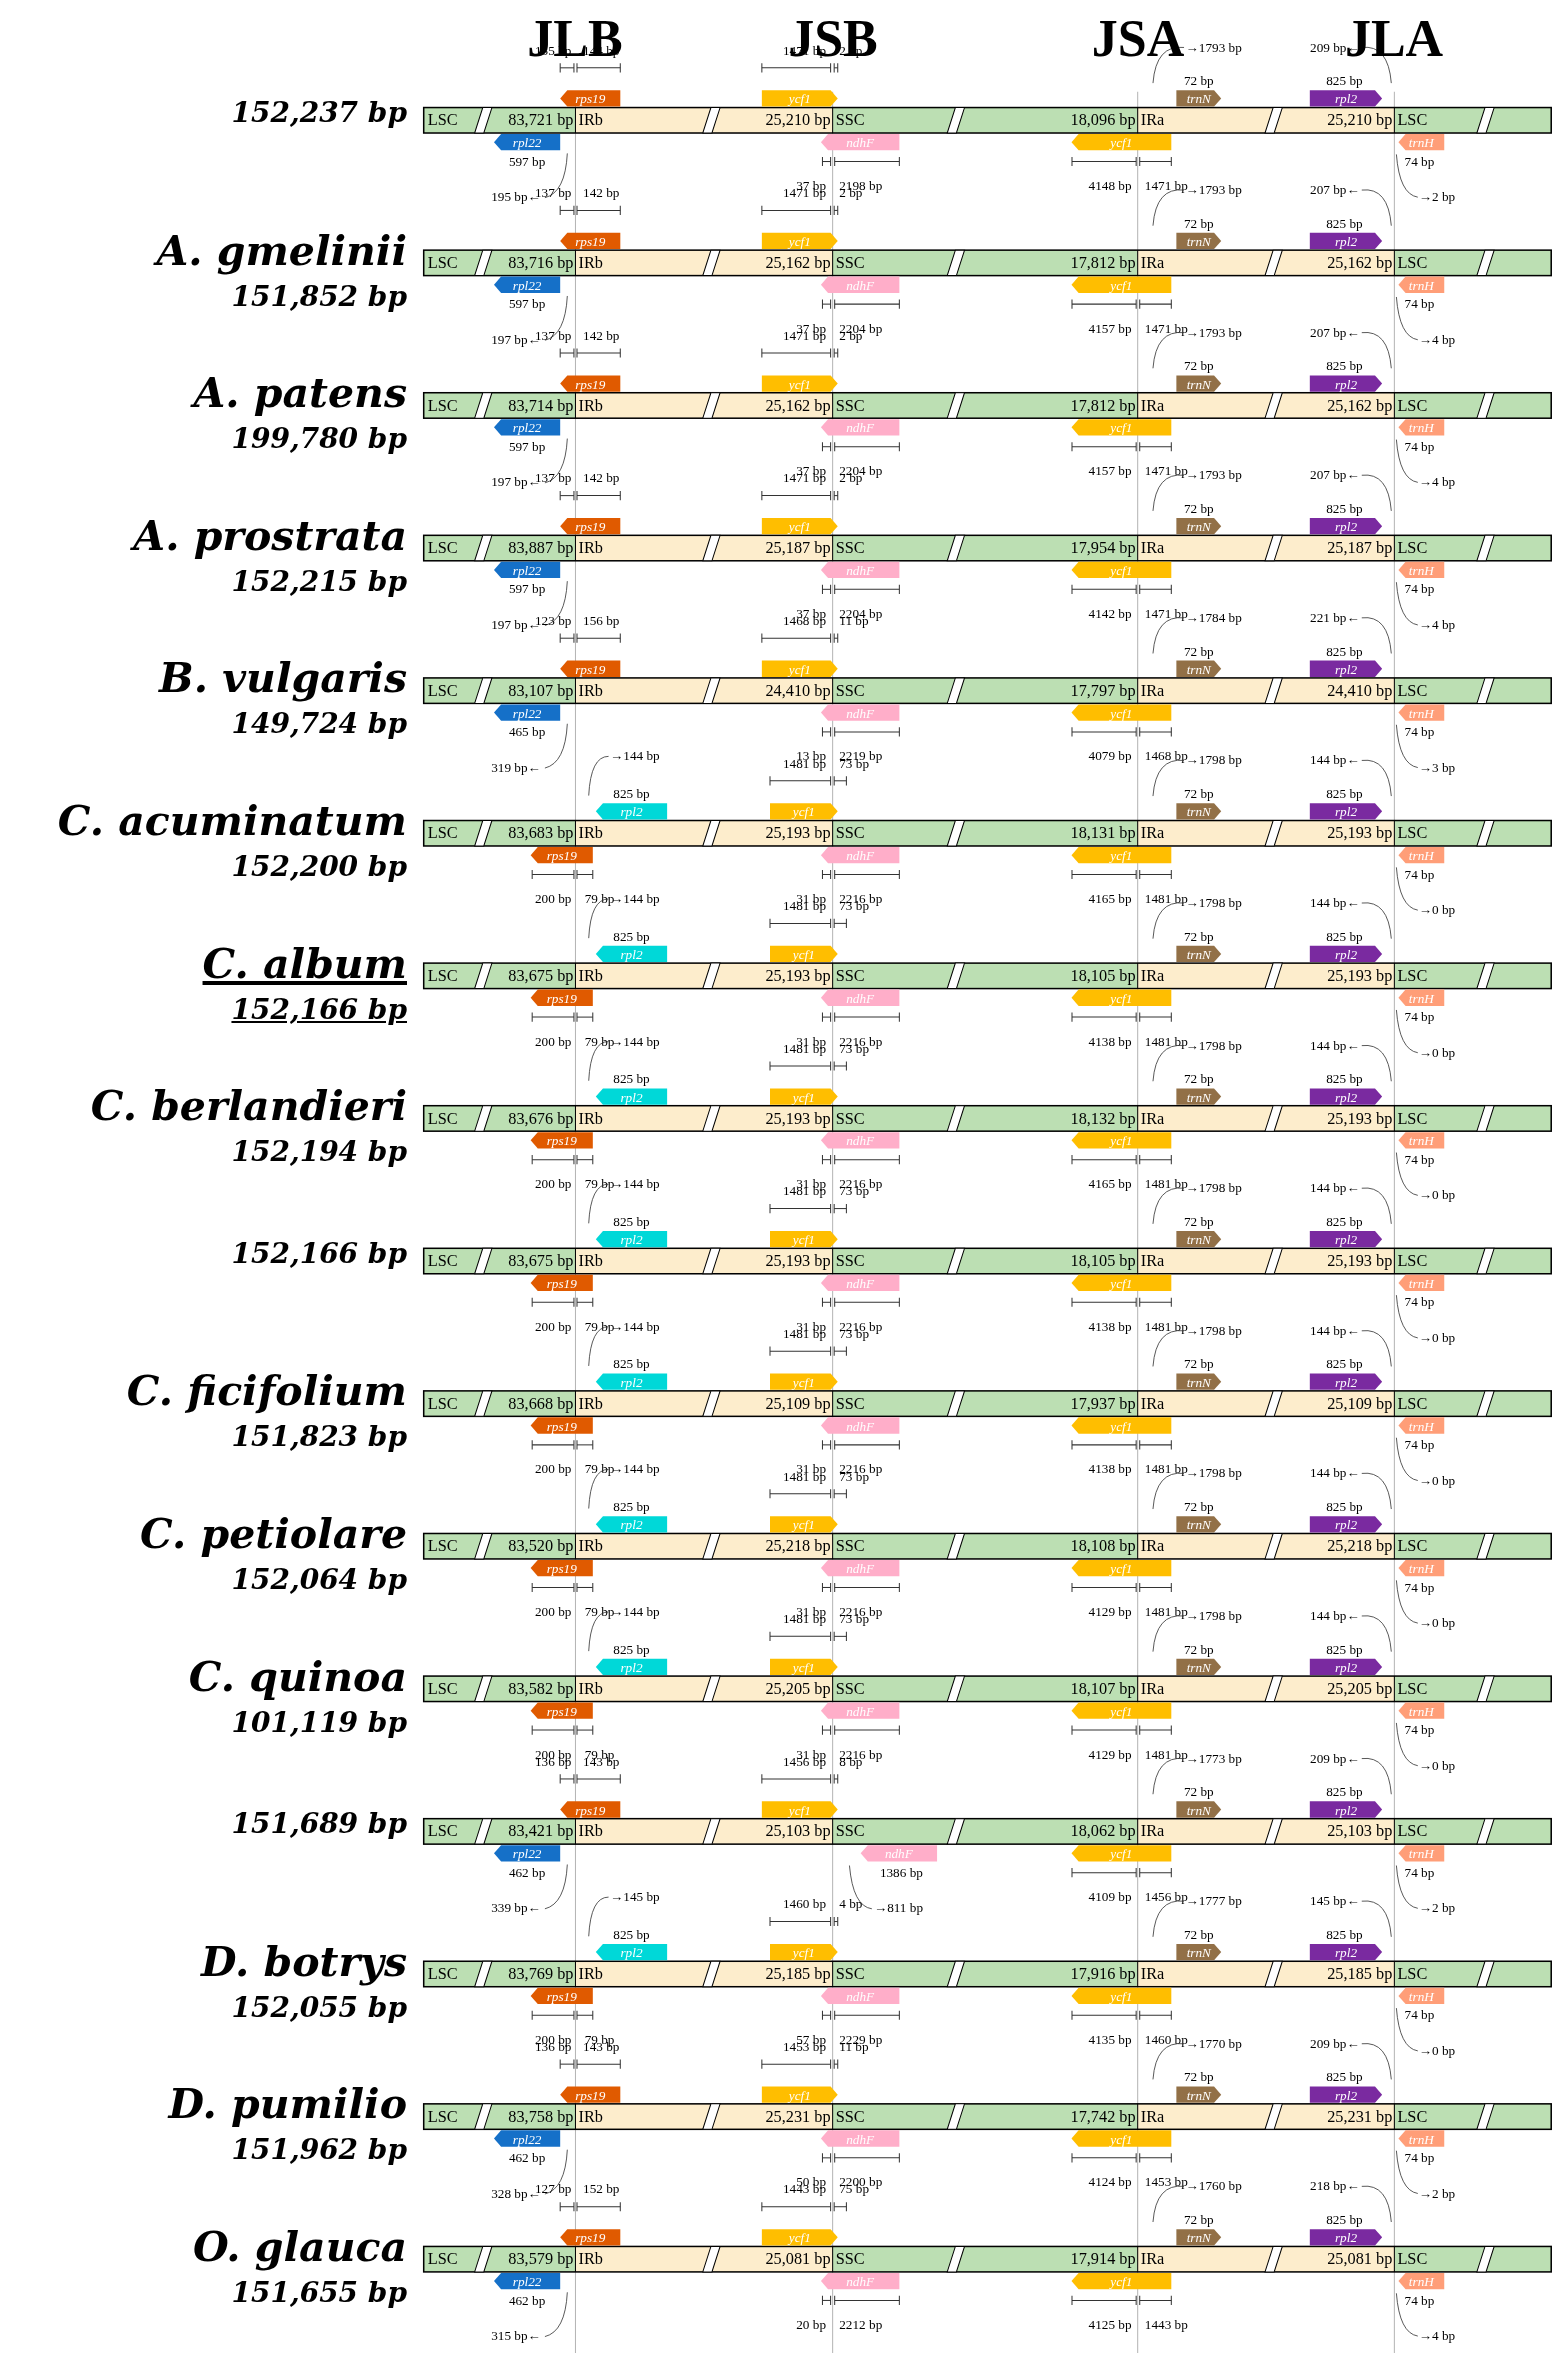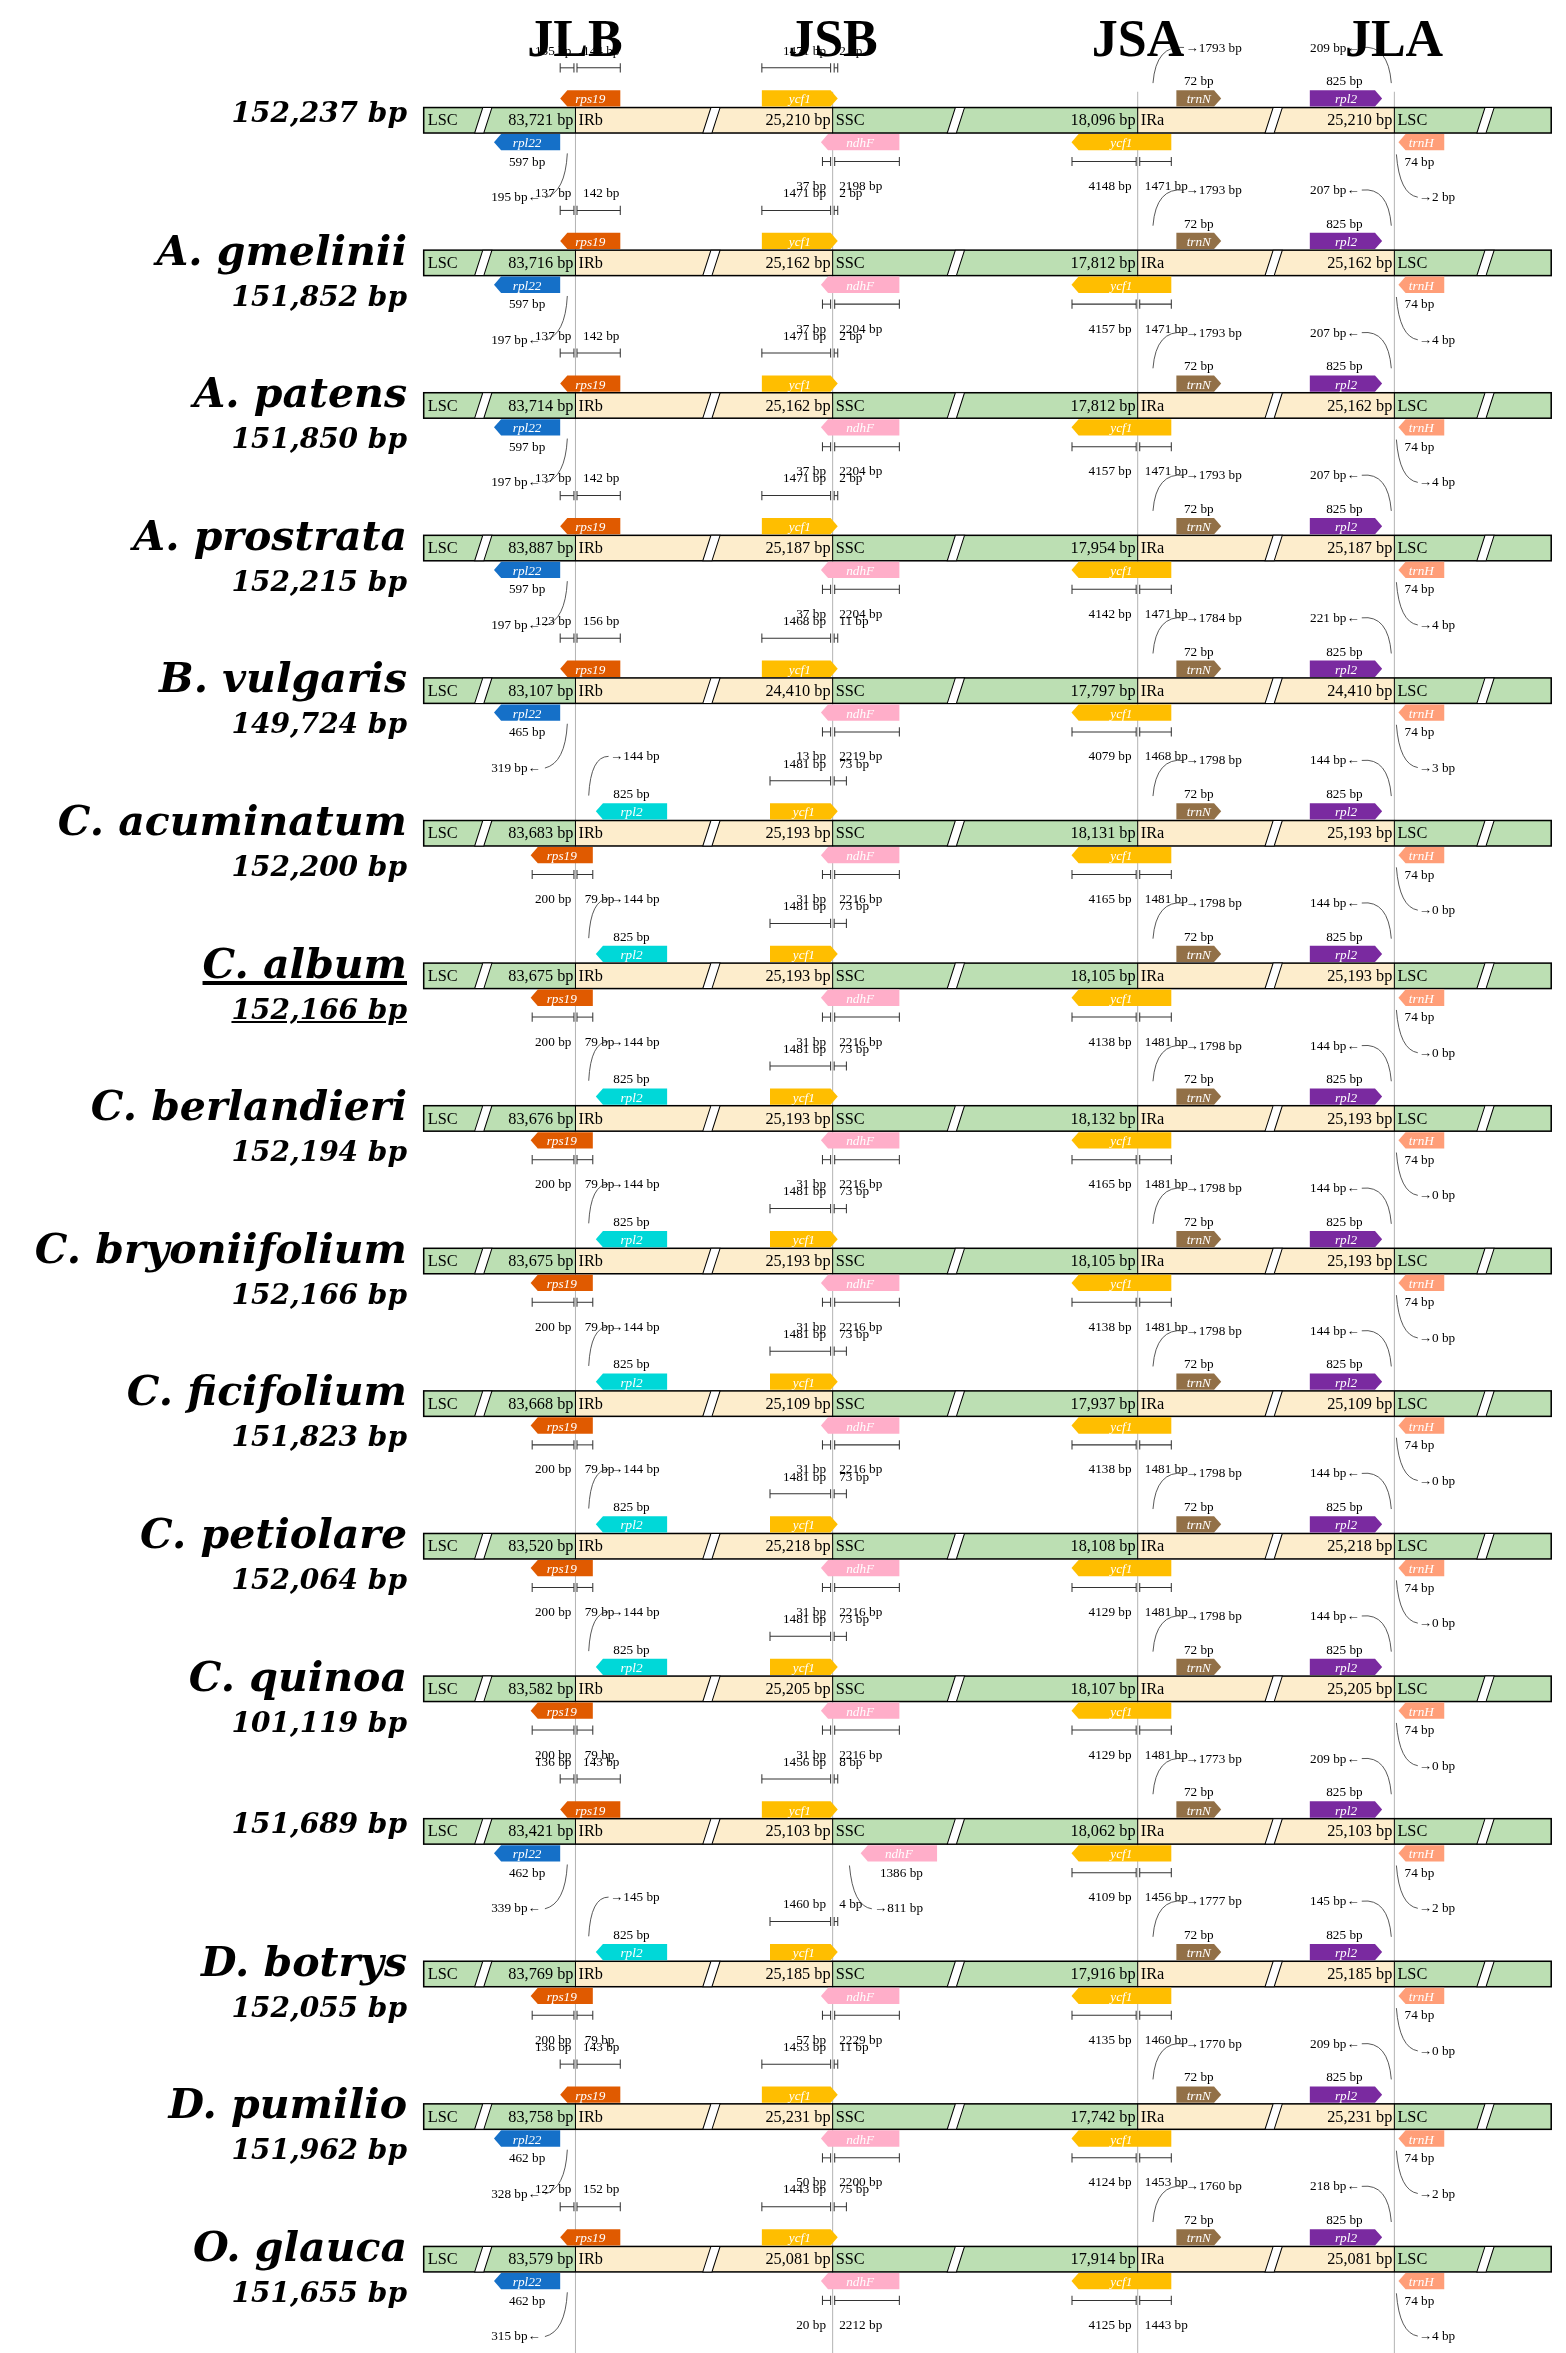--- a/index.html
+++ b/index.html
@@ -1908,21 +1908,21 @@
 <div class="jhdr" style="left: 1394px;">JLA</div>
 <div class="species" style="top: 88px;">
     <div class="sp-len">152,237 bp</div>
   </div>
 <div class="species" style="top: 231px;">
     <div class="sp-name">A. gmelinii</div>
     <div class="sp-len">151,852 bp</div>
   </div>
 <div class="species" style="top: 373px;">
     <div class="sp-name">A. patens</div>
-    <div class="sp-len">151,850 bp</div>
+    <div class="sp-len">199,780 bp</div>
   </div>
 <div class="species" style="top: 516px;">
     <div class="sp-name">A. prostrata</div>
     <div class="sp-len">152,215 bp</div>
   </div>
 <div class="species" style="top: 658px;">
     <div class="sp-name">B. vulgaris</div>
     <div class="sp-len">149,724 bp</div>
   </div>
 <div class="species" style="top: 801px;">
@@ -1931,21 +1931,20 @@
   </div>
 <div class="species" style="top: 944px; text-decoration: underline;">
     <div class="sp-name">C. album</div>
     <div class="sp-len">152,166 bp</div>
   </div>
 <div class="species" style="top: 1086px;">
     <div class="sp-name">C. berlandieri</div>
     <div class="sp-len">152,194 bp</div>
   </div>
 <div class="species" style="top: 1229px;">
-    <div class="sp-name">C. bryoniifolium</div>
     <div class="sp-len">152,166 bp</div>
   </div>
 <div class="species" style="top: 1371px;">
     <div class="sp-name">C. ficifolium</div>
     <div class="sp-len">151,823 bp</div>
   </div>
 <div class="species" style="top: 1514px; margin-left: 32px;">
     <div class="sp-name">C. petiolare</div>
     <div class="sp-len">152,064 bp</div>
   </div>

